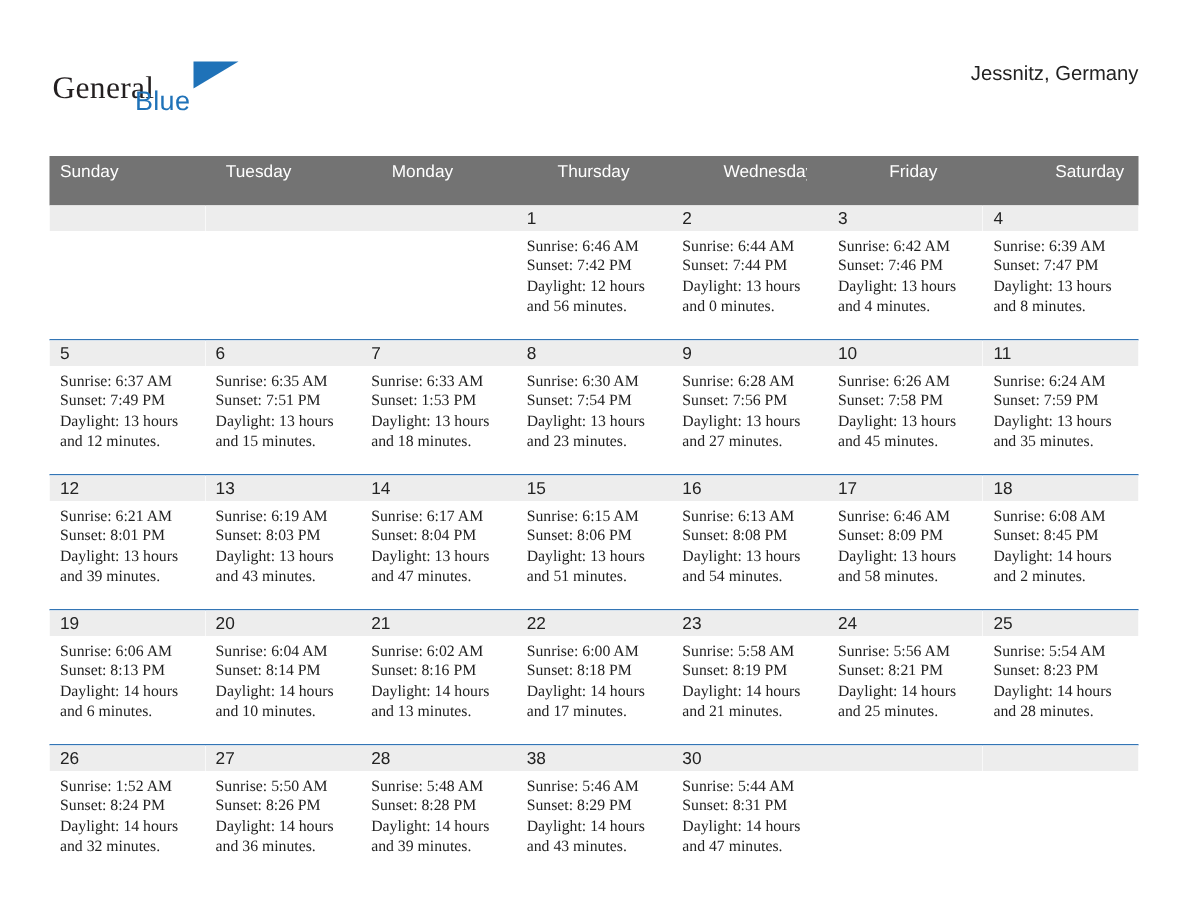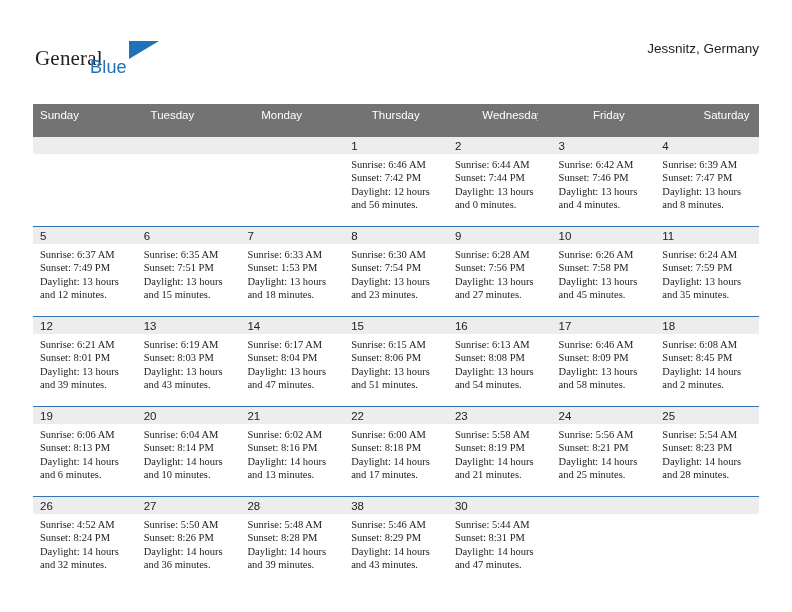--- a/index.html
+++ b/index.html
@@ -440,21 +440,21 @@
           <div>Daylight: 14 hours</div>
           <div>and 28 minutes.</div>
         </div>
       </div>
     </div>
 
     <div class="grid-row week-row">
       <div class="day-cell">
         <div class="day-num-band">26</div>
         <div class="day-body">
-          <div>Sunrise: 4:52 AM</div>
+          <div>Sunrise: 1:52 AM</div>
           <div>Sunset: 8:24 PM</div>
           <div>Daylight: 14 hours</div>
           <div>and 32 minutes.</div>
         </div>
       </div>
       <div class="day-cell">
         <div class="day-num-band">27</div>
         <div class="day-body">
           <div>Sunrise: 5:50 AM</div>
           <div>Sunset: 8:26 PM</div>

